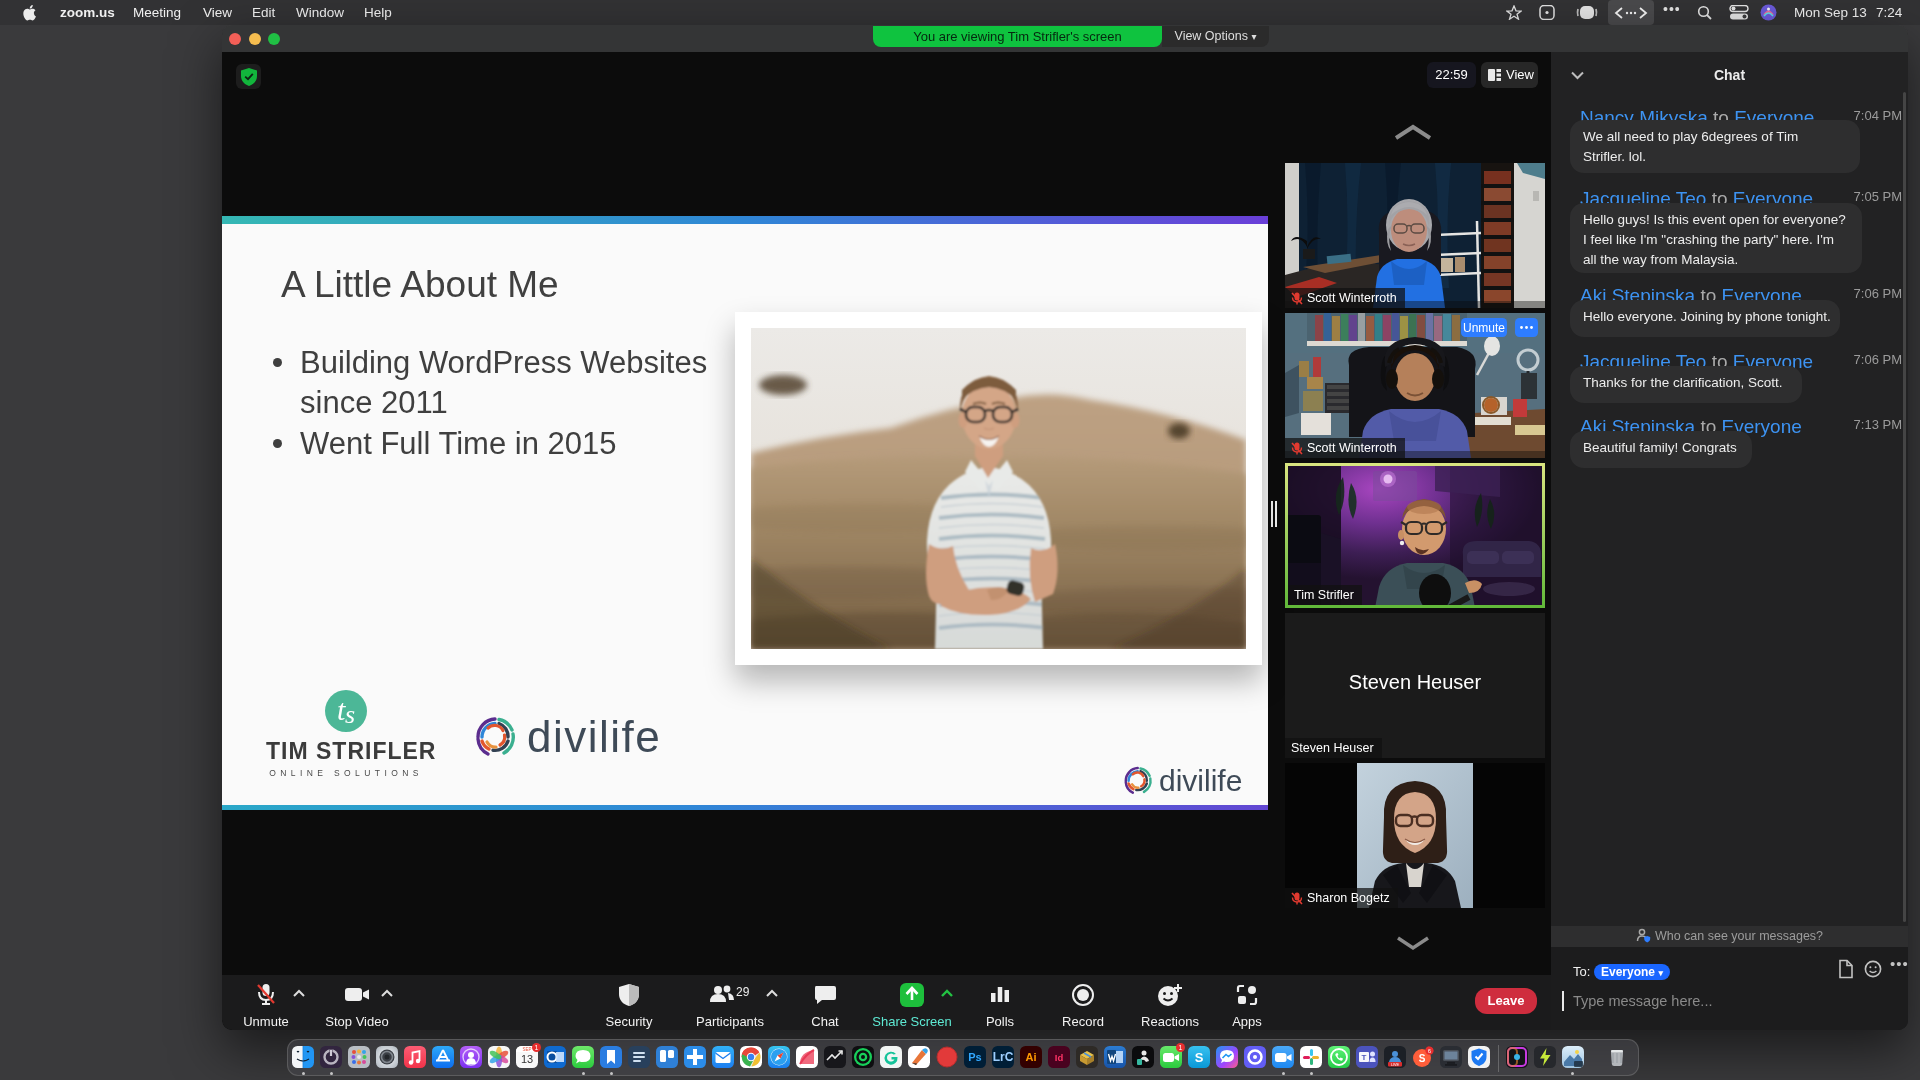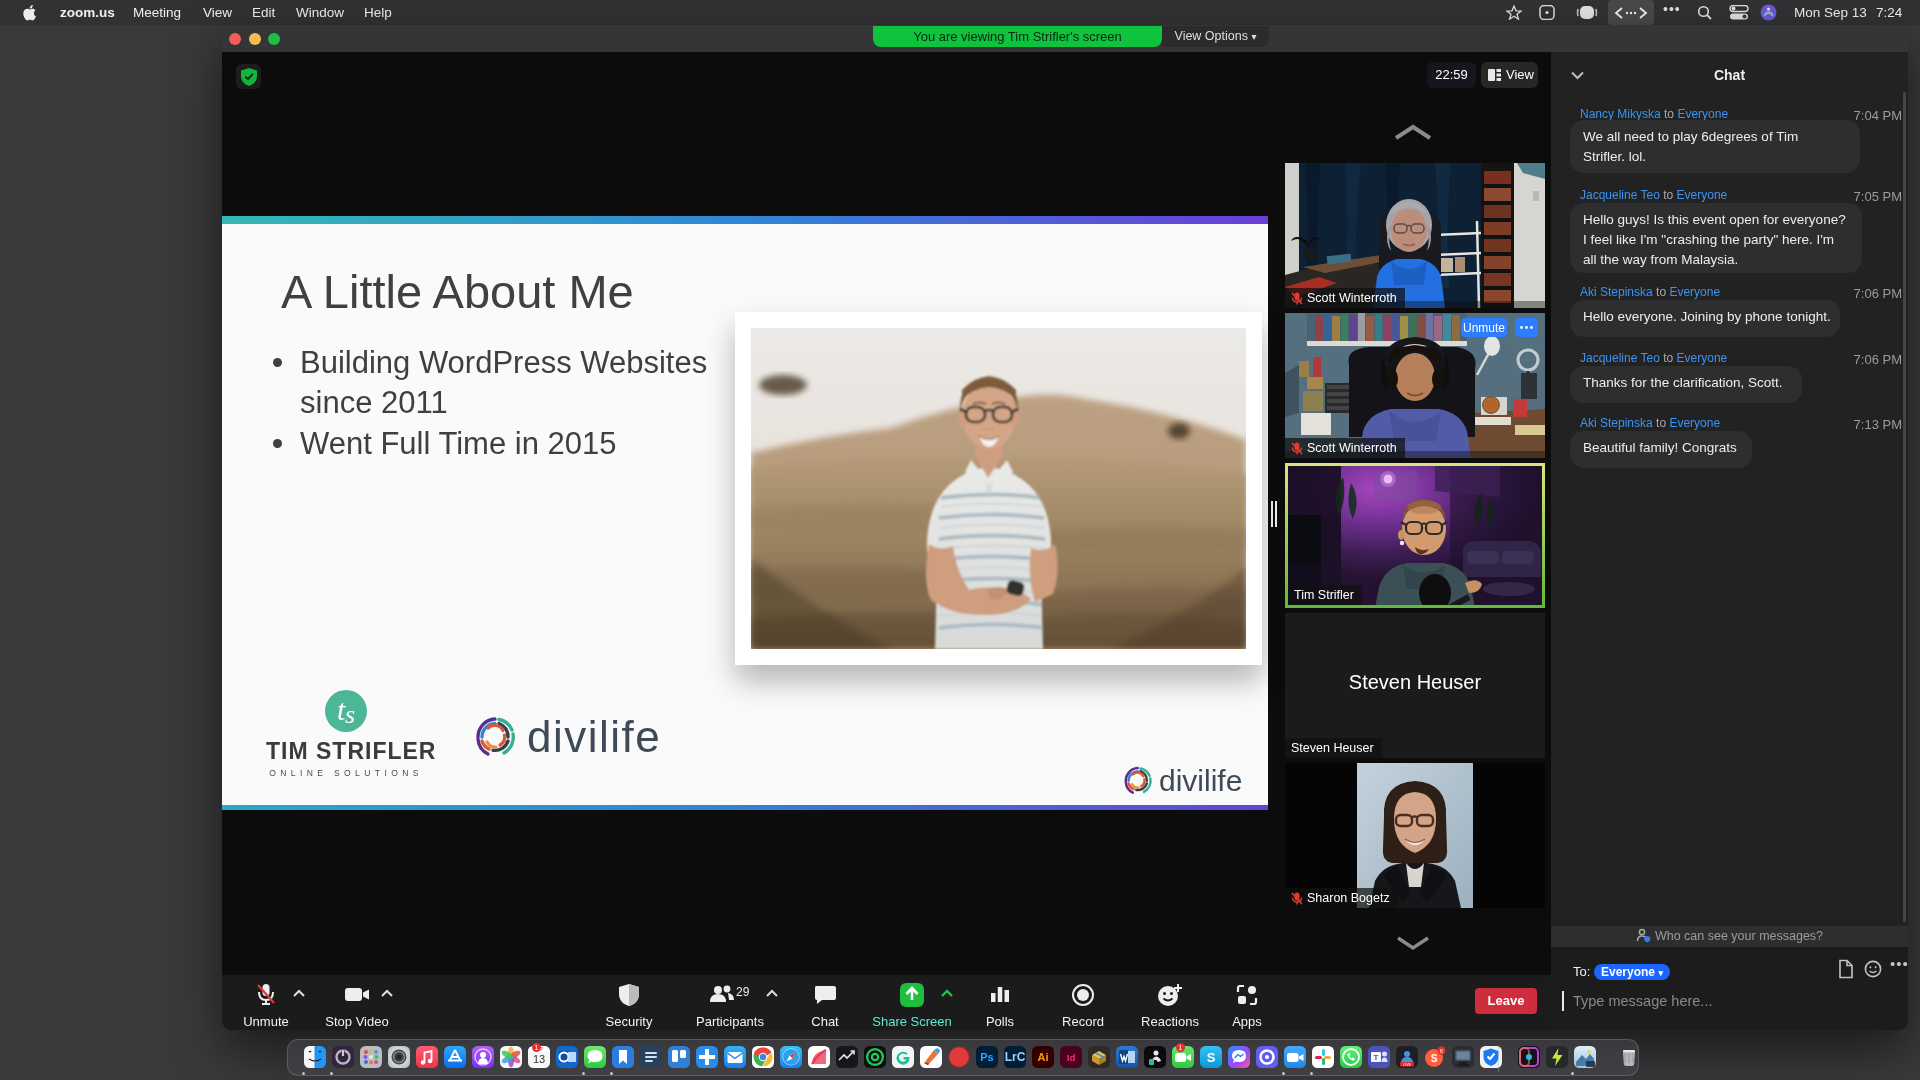--- a/index.html
+++ b/index.html
@@ -17,52 +17,52 @@
   .titlebar { position:absolute; left:0; top:0; width:100%; height:27px; background:#343536; }
   .tl { position:absolute; top:8px; width:12px; height:12px; border-radius:50%; }
 
   .banner { position:absolute; left:651px; top:1px; width:289px; height:21px; background:#0fc33f; border-radius:0 0 8px 8px; color:#06280f; font-size:13px; text-align:center; line-height:21px; }
   .viewopts { position:absolute; left:940px; top:1px; width:107px; height:21px; background:#2b2b2b; border-radius:0 0 8px 0; color:#dedede; font-size:12.5px; text-align:center; line-height:21px; }
 
   
   .slide { position:absolute; left:0px; top:191px; width:1046px; height:594px; background:#fafafa; }
   .slide .bartop { position:absolute; left:0; top:0; width:100%; height:8px; background:linear-gradient(90deg,#35b8b4 0%, #2f86d6 50%, #6a3fd8 100%); }
   .slide .barbot { position:absolute; left:0; bottom:0; width:100%; height:5px; background:linear-gradient(90deg,#2aa8c8 0%, #2f86d6 45%, #6347d3 100%); }
-  .slide h1 { position:absolute; left:59px; top:48px; font-size:47px; font-weight:400; color:#404040; letter-spacing:0px; }
+  .slide h1 { position:absolute; left:59px; top:48px; font-size:37px; font-weight:400; color:#404040; letter-spacing:0px; }
   .bullets { position:absolute; left:51px; top:127px; width:470px; color:#3f3f3f; font-size:31px; line-height:40.3px; }
   .bullets .bi { position:relative; padding-left:27px; margin-bottom:0px; }
   .bullets .bi:before { content:""; position:absolute; left:0; top:15px; width:9px; height:9px; border-radius:50%; background:#3f3f3f; }
 
   .photocard { position:absolute; left:513px; top:96px; width:527px; height:353px; background:#fff; box-shadow:0 16px 28px rgba(0,0,0,.28); }
 
   
   .vid { position:absolute; left:1063px; width:260px; height:145px; background:#737373; overflow:hidden; }
   .vlabel { position:absolute; left:0; bottom:0; background:rgba(16,16,16,.72); color:#fff; font-size:12.5px; line-height:20px; height:20px; padding:0 8px 0 6px; white-space:nowrap; display:flex; align-items:center; gap:4px; }
 
   
   .chat { position:absolute; left:1329px; top:27px; width:357px; height:978px; background:#222223; }
   .chat .hdr { position:absolute; top:15px; width:100%; text-align:center; color:#ececec; font-size:14px; font-weight:600; }
-  .msg-name { position:absolute; font-size:12px; color:#3d93f2; white-space:nowrap; }
+  .msg-name { position:absolute; font-size:19px; color:#3d93f2; white-space:nowrap; }
   .msg-name .to { color:#a9a9a9; font-weight:400; }
   .msg-time { position:absolute; right:6px; font-size:13px; color:#9b9b9b; }
   .bubble { position:absolute; left:19px; background:#2e2e2f; border-radius:14px; color:#ededed; font-size:13.5px; line-height:20px; padding:7px 13px; overflow:hidden; }
 
   .whobar { position:absolute; left:0; top:874px; width:357px; height:21px; background:#2e2e2f; color:#9d9d9d; font-size:12.5px; text-align:center; line-height:21px; }
   .inputarea { position:absolute; left:0; top:895px; width:357px; height:83px; background:#1c1c1d; }
   .pill { position:absolute; left:43px; top:17px; height:16px; background:#1a66ff; border-radius:8px; color:#fff; font-size:12px; font-weight:700; line-height:16px; padding:0 7px; }
 
   
   .toolbar { position:absolute; left:0; top:950px; width:1329px; height:55px; background:#1b1b1c; border-radius:0 0 0 10px; }
   .titem { position:absolute; top:8px; text-align:center; color:#fff; }
   .titem .lbl { font-size:13px; margin-top:3px; color:#f2f2f2; }
-  .leave { position:absolute; left:1253px; top:13px; width:62px; height:26px; background:#cf2d3e; border-radius:4px; color:#fff; font-weight:700; font-size:13px; text-align:center; line-height:26px; }
+  .leave { position:absolute; left:1253px; top:13px; width:62px; height:26px; background:#cf2d3e; border-radius:12px; color:#fff; font-weight:700; font-size:13px; text-align:center; line-height:26px; }
 
   
   .dock { position:absolute; left:287px; top:1039px; width:1352px; height:37px; background:rgba(72,72,76,.60); border:1px solid rgba(140,140,140,.38); border-radius:11px; }
-  .dicon { position:absolute; top:6px; width:22px; height:22px; border-radius:5.5px; overflow:hidden;margin-left:12px; }
+  .dicon { position:absolute; top:6px; width:22px; height:22px; border-radius:5.5px; overflow:hidden; }
 </style>
 </head>
 <body>
 <div class="stage">
 
   <div class="menubar">
     <div class="mitem" style="left:23px; top:4px;">
       <svg width="15" height="18" viewBox="0 0 15 18" fill="#ececec">
           <path d="M12.5 9.6c0-2.4 2-3.6 2.1-3.7-1.1-1.7-2.9-1.9-3.5-1.9-1.5-.2-2.9.9-3.7.9-.8 0-1.9-.9-3.2-.86-1.6 0-3.1 1-4 2.4-1.7 3-.4 7.4 1.2 9.8.8 1.2 1.8 2.5 3.1 2.4 1.2 0 1.7-.8 3.2-.8 1.5 0 1.9.8 3.2.8 1.3 0 2.2-1.2 3-2.4.9-1.4 1.3-2.7 1.3-2.8-.03-.01-2.5-1-2.5-3.9zM10.2 2.3c.7-.8 1.1-1.9 1-3-1 .04-2.1.65-2.8 1.4-.6.7-1.2 1.9-1 3 1.1.1 2.2-.6 2.8-1.4z" transform="scale(0.8) translate(1,2)"></path>
         </svg>

